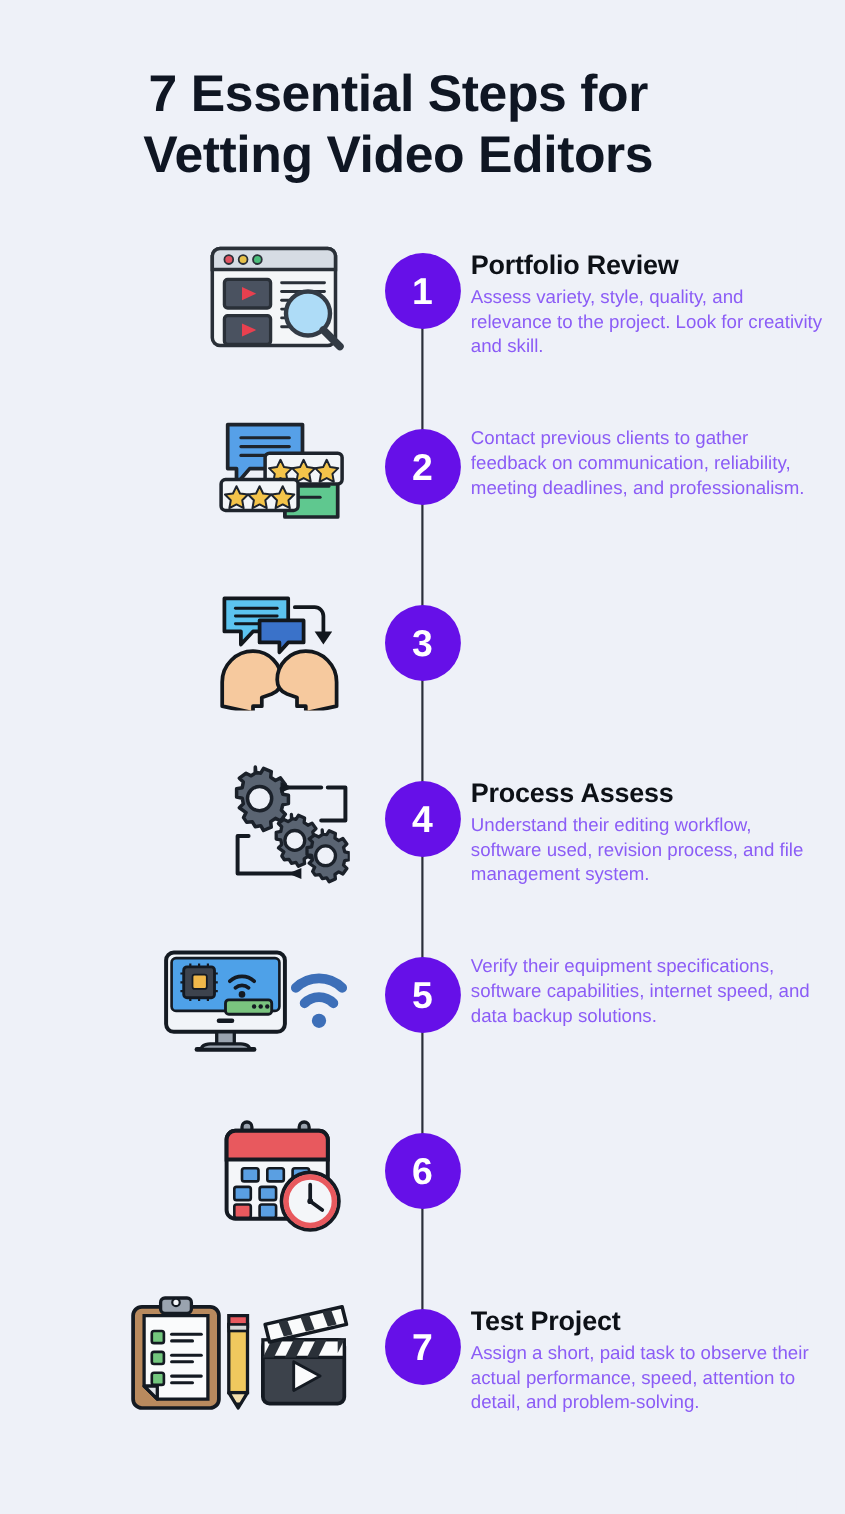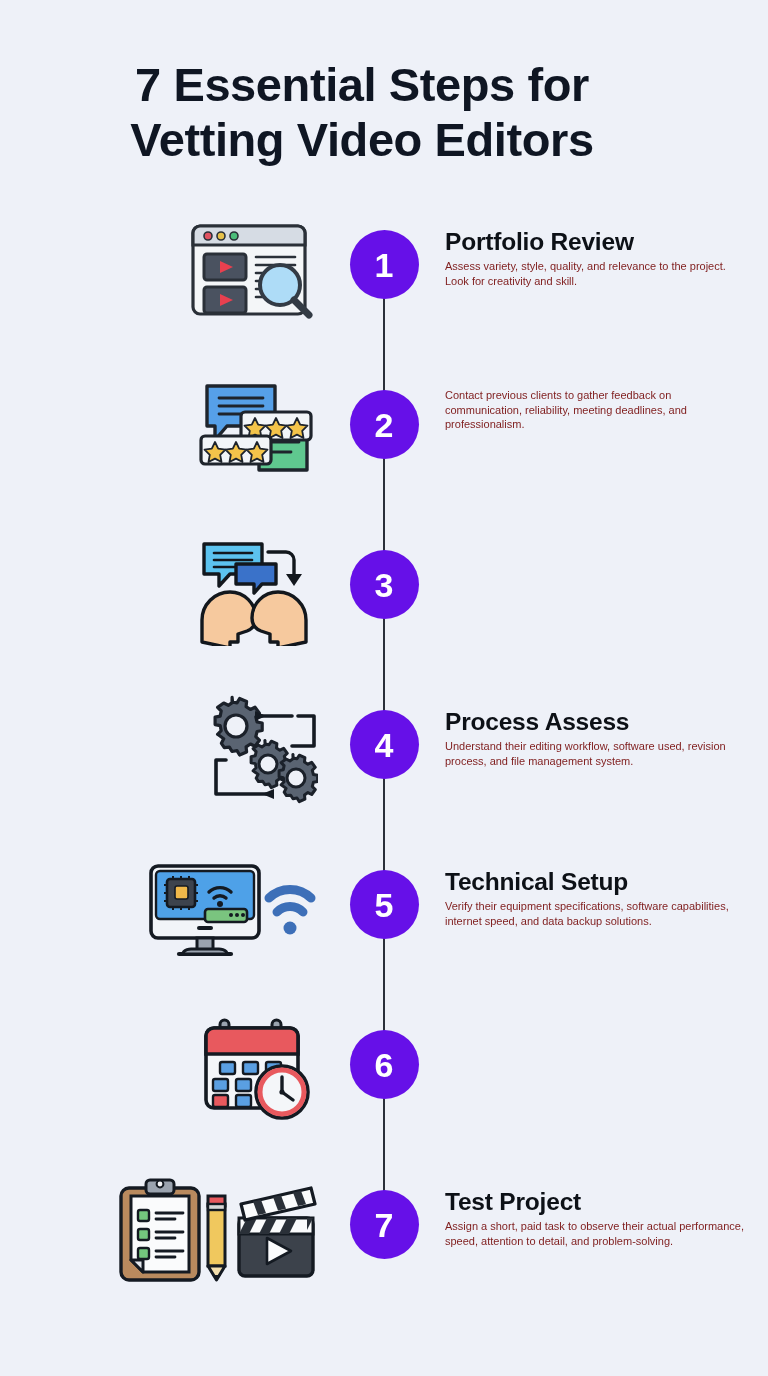--- a/index.html
+++ b/index.html
@@ -77,33 +77,32 @@
     font-weight:bold;
     line-height:1;
     position:relative;
     z-index:2;
   }
 
   .text-cell {
     flex:1;
     padding-top:20px;
     padding-right:20px;
-    margin-left:17px;
   }
   .step-title {
     font-size:24.5px;
     font-weight:bold;
     color:#0d1117;
     line-height:1.12;
     margin-bottom:4px;
     letter-spacing:-0.2px;
   }
   .step-desc {
-    font-size:11px;
-    color:#7f1d1d;
+    font-size:17px;
+    color:#8b5cf6;
     line-height:1.32;
   }
 </style>
 </head>
 <body>
 
 <div class="page">
 
   <div class="title-block">
     <div class="title-line">7 Essential Steps for</div>
@@ -276,21 +275,20 @@
             <path d="M126 44a30 30 0 0 1 42 0"></path>
             <path d="M134 58a18 18 0 0 1 26 0"></path>
           </g>
           <circle cx="147" cy="74" r="6.5" fill="#3d6fb8"></circle>
         </svg>
       </div>
       <div class="bullet-cell">
         <div class="bullet">5</div>
       </div>
       <div class="text-cell">
-        <div class="step-title">Technical Setup</div>
         <div class="step-desc">Verify their equipment specifications, software capabilities, internet speed, and data backup solutions.</div>
       </div>
     </div>
 
     <div class="step">
       <div class="icon-cell">
         <svg width="120" height="108" viewBox="0 0 120 108">
           <rect x="22" y="6" width="9" height="22" rx="4.5" fill="#9aa3af" stroke="#141a22" stroke-width="3"></rect>
           <rect x="74" y="6" width="9" height="22" rx="4.5" fill="#9aa3af" stroke="#141a22" stroke-width="3"></rect>
           <rect x="8" y="14" width="92" height="80" rx="8" fill="#f4f6f9" stroke="#141a22" stroke-width="3.6"></rect>

